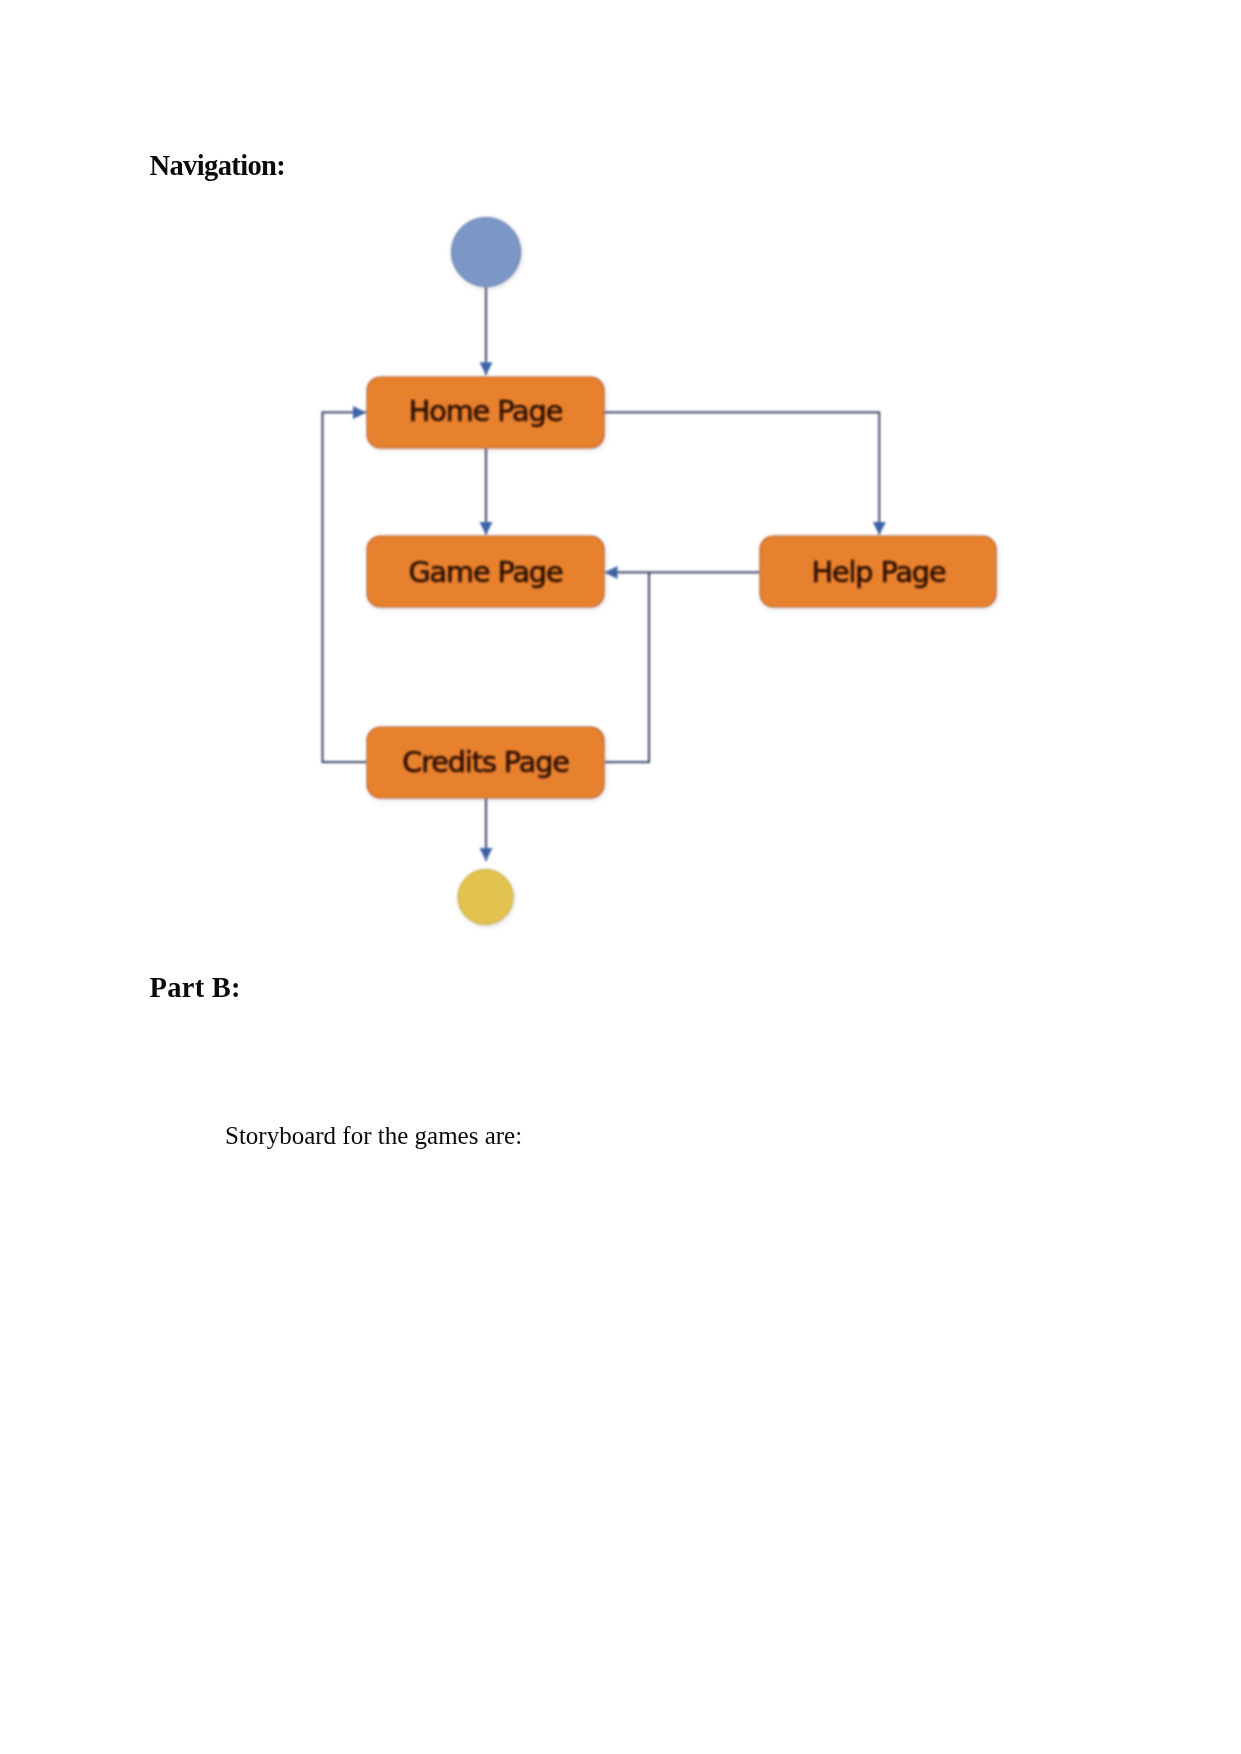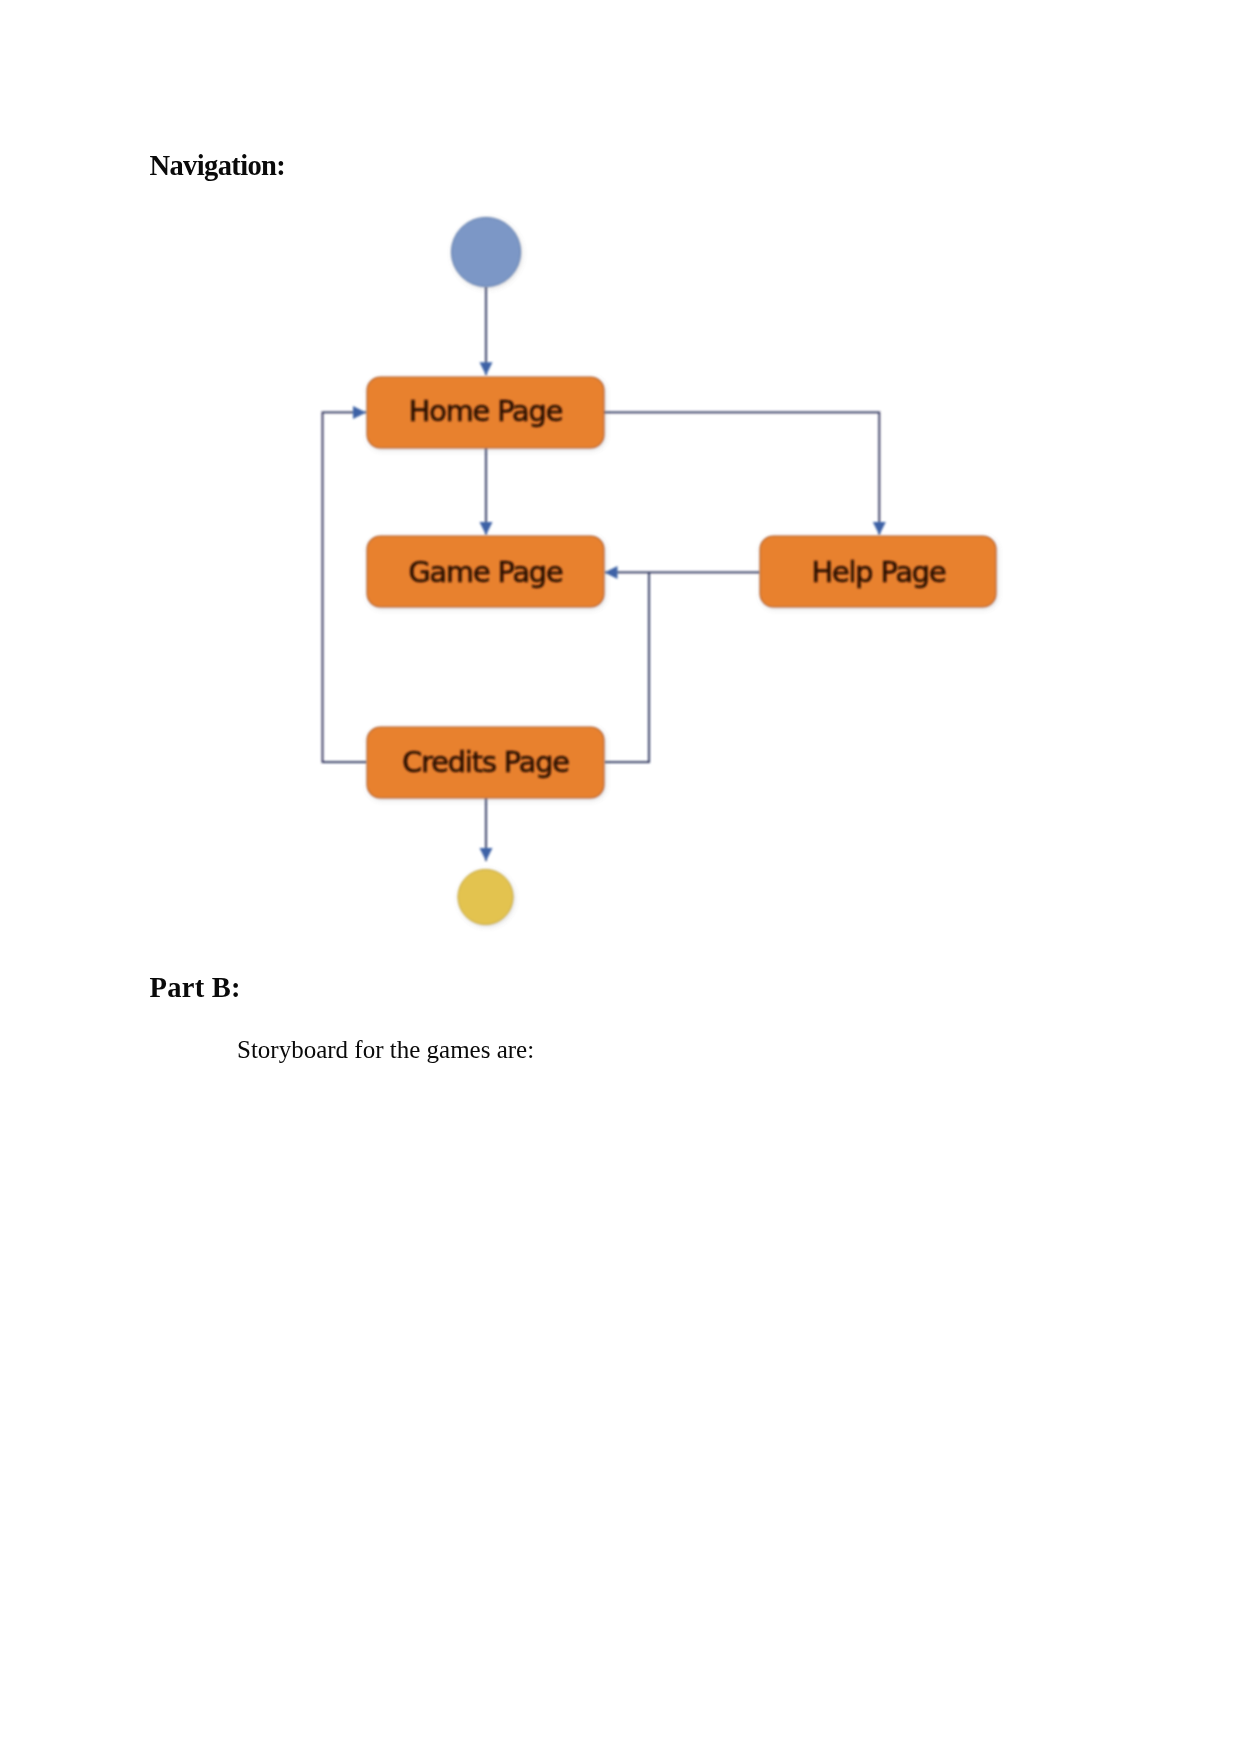--- a/index.html
+++ b/index.html
@@ -31,21 +31,21 @@
   .body-text {
     position:absolute;
     transform: translateZ(0);
     font-family: "Liberation Serif", serif;
     font-weight: 400;
     font-size: 25px;
     color: #0a0a0a;
     white-space: nowrap;
     line-height: 1;
   }
-  #storyboard-text { left:225px; top:1037px; letter-spacing:0px;margin-left:12px; }
+  #storyboard-text { left:225px; top:1123px; letter-spacing:0px; }
 
   #diagram { position:absolute; left:0; top:0; width:1241px; height:1754px; display:block; }
 
   .node-label {
     font-family: "DejaVu Sans", sans-serif;
     font-size: 28.7px;
     letter-spacing: -1.1px;
     fill: #2b0c03;
     stroke: #2b0c03;
     stroke-width: 0.55px;

